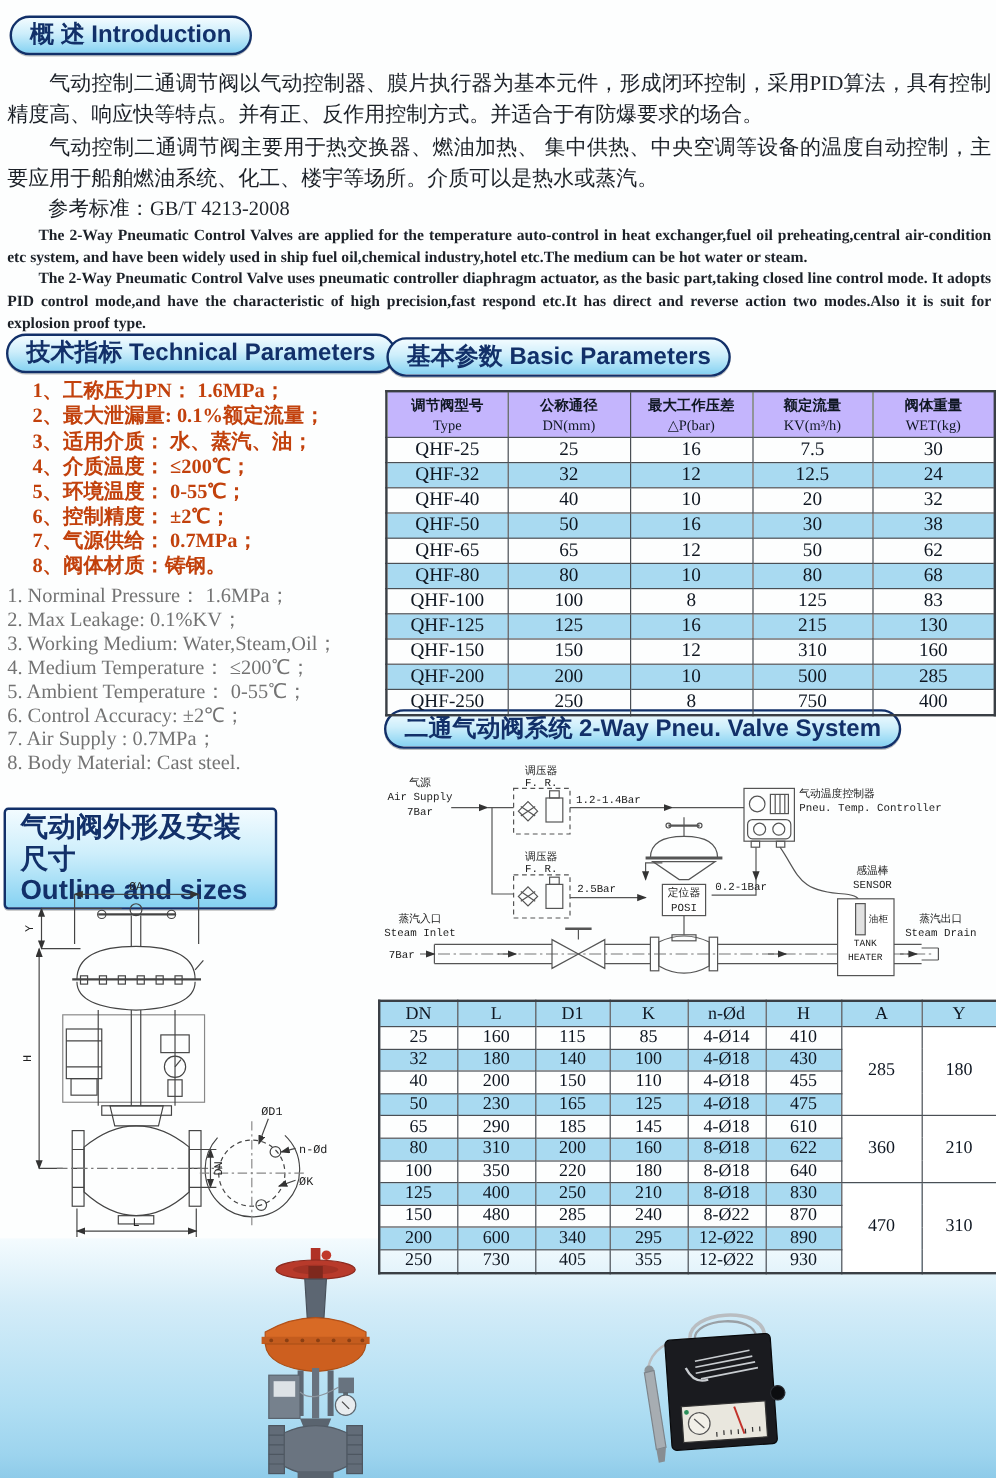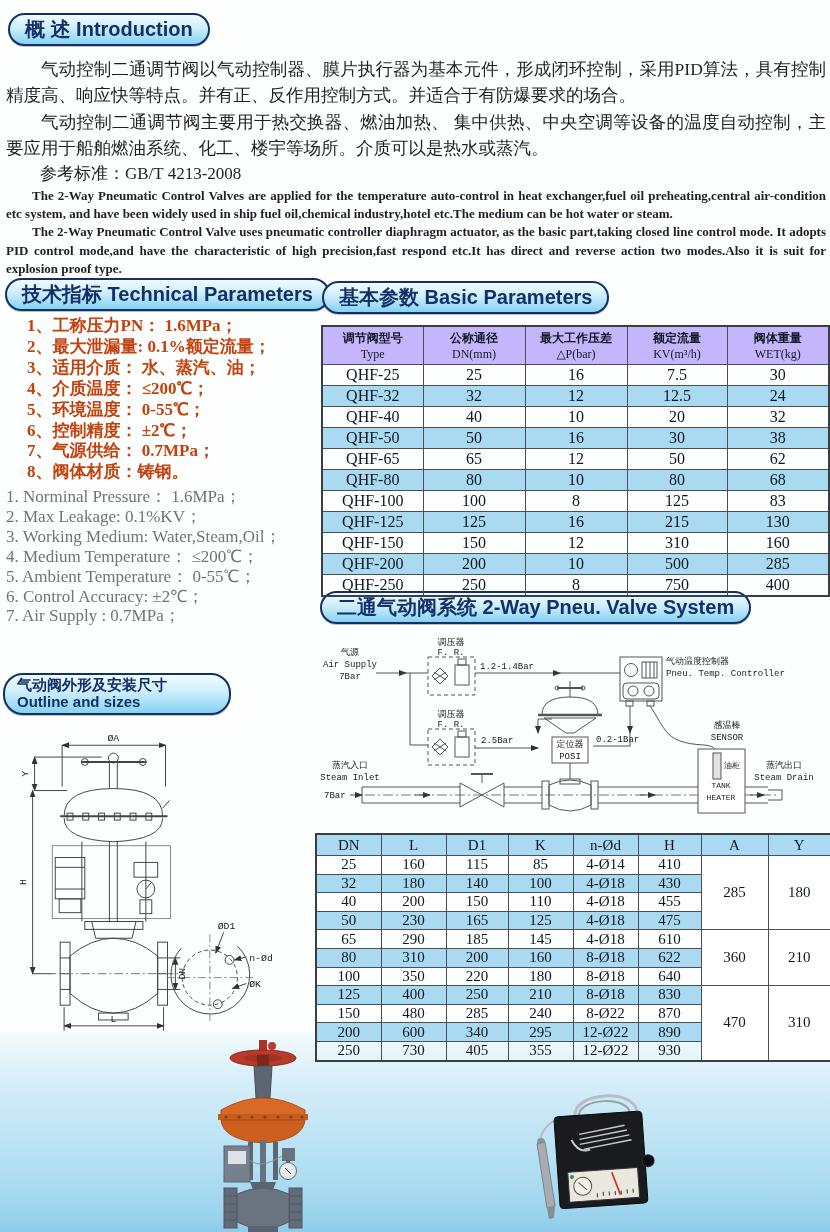--- a/index.html
+++ b/index.html
@@ -4,21 +4,21 @@
 <style>
   html,body{margin:0;padding:0;background:#fff;}
   #page{position:relative;width:830px;height:1232px;overflow:hidden;background:#fdfefe;
         font-family:"Liberation Serif",serif;color:#1c2128;}
   
   .badge{position:absolute;display:inline-block;border:2px solid #123069;border-radius:17px;
          background:linear-gradient(180deg,#f2fbff 0%,#cdeefb 45%,#86d2f2 100%);
          color:#123069;font-family:"Liberation Sans",sans-serif;font-weight:bold;
          padding:3px 15px;font-size:20px;line-height:1.15;white-space:nowrap;
          box-shadow:0 1px 0 rgba(0,0,0,.25);}
-  .badge.two-line{white-space:normal;border-radius:20px;font-size:15px;padding:2px 12px;line-height:1.12;}
+  .badge.two-line{white-space:normal;border-radius:4px;font-size:23px;padding:2px 12px;line-height:1.12;}
   
   #intro-text{position:absolute;left:6px;top:56px;width:820px;}
   #intro-text p{margin:0;text-align:justify;}
   p.zh{font-size:17.5px;line-height:1.5;text-indent:2em;}
   p.ref{font-size:17px;line-height:1.5;text-indent:2em;}
   p.en{font-size:13px;line-height:1.42;text-indent:2em;font-weight:bold;}
   
   #tech-zh{position:absolute;left:6px;top:316px;width:312px;}
   #tech-zh div{font-size:17px;line-height:20.9px;font-weight:bold;color:#c2410c;white-space:nowrap;margin-left:21px;}
   #tech-en{position:absolute;left:6px;top:487px;width:312px;}
@@ -78,20 +78,21 @@
       <div>8、阀体材质：铸钢。</div>
     </div>
   <div id="tech-en">
       <div>1. Norminal Pressure： 1.6MPa；</div>
       <div>2. Max Leakage: 0.1%KV；</div>
       <div>3. Working Medium: Water,Steam,Oil；</div>
       <div>4. Medium Temperature： ≤200℃；</div>
       <div>5. Ambient Temperature： 0-55℃；</div>
       <div>6. Control Accuracy: ±2℃；</div>
       <div>7. Air Supply : 0.7MPa；</div>
+      <div>8. Body Material: Cast steel.</div>
     </div>
 
   <div class="badge" style="left:322px;top:281px;">
     <span>基本参数 Basic Parameters</span>
   </div>
   <table id="basic-table">
     <colgroup>
         <col style="width:101px">
         <col style="width:102px">
         <col style="width:102px">

